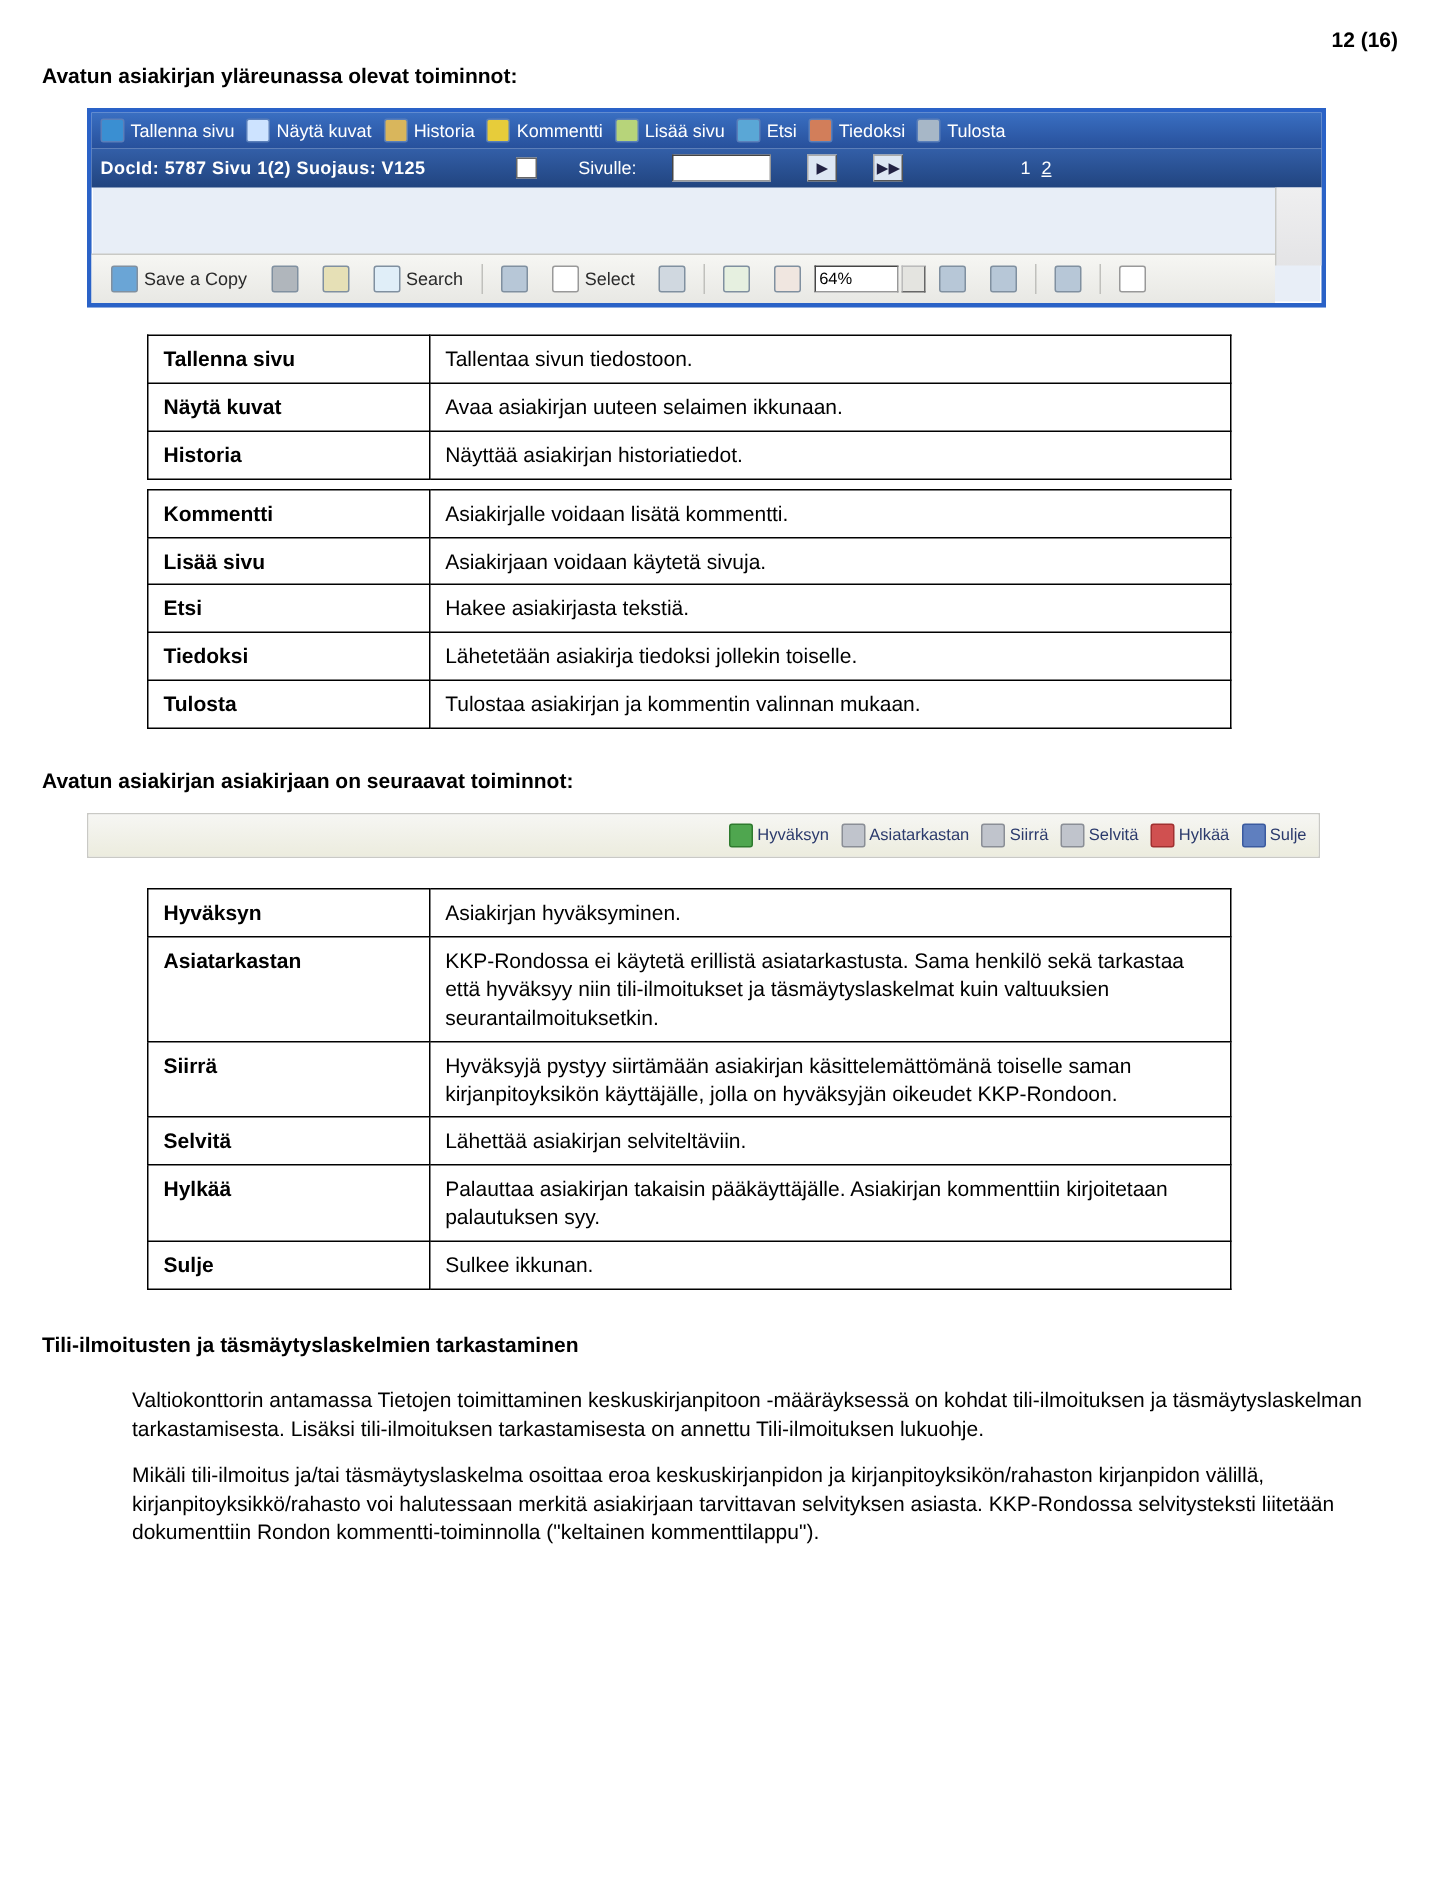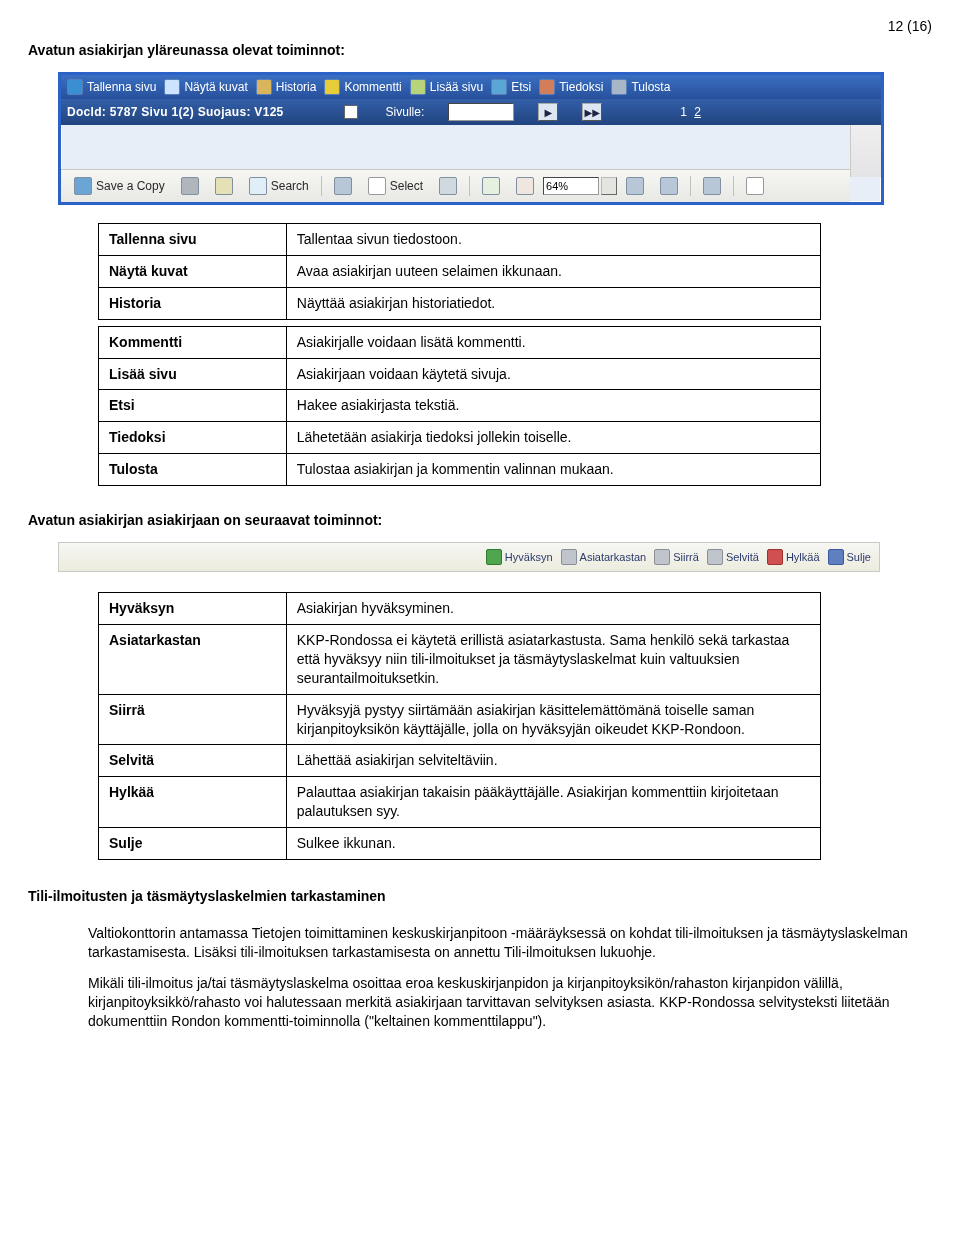--- a/index.html
+++ b/index.html
@@ -4,21 +4,21 @@
 <style>
   body {
     font-family: Arial, Helvetica, sans-serif;
     font-size: 14px;
     color: #000;
     background: #fff;
     margin: 0;
     padding: 18px 28px;
     width: 904px;
   }
-  .page-num { text-align: right; font-size: 14px; margin-bottom: 8px; }
+  .page-num { text-align: right; font-size: 14px; margin-bottom: 8px; font-weight: bold; }
   .section-title { font-weight: bold; margin: 6px 0 14px 0; }
   .spacer-md { height: 20px; }
 
   
   .tb-outer {
     border: 3px solid #2a62c7;
     background: #e8eef7;
     margin: 10px 0 18px 30px;
     width: 820px;
     box-shadow: inset 0 0 0 1px #fff;

